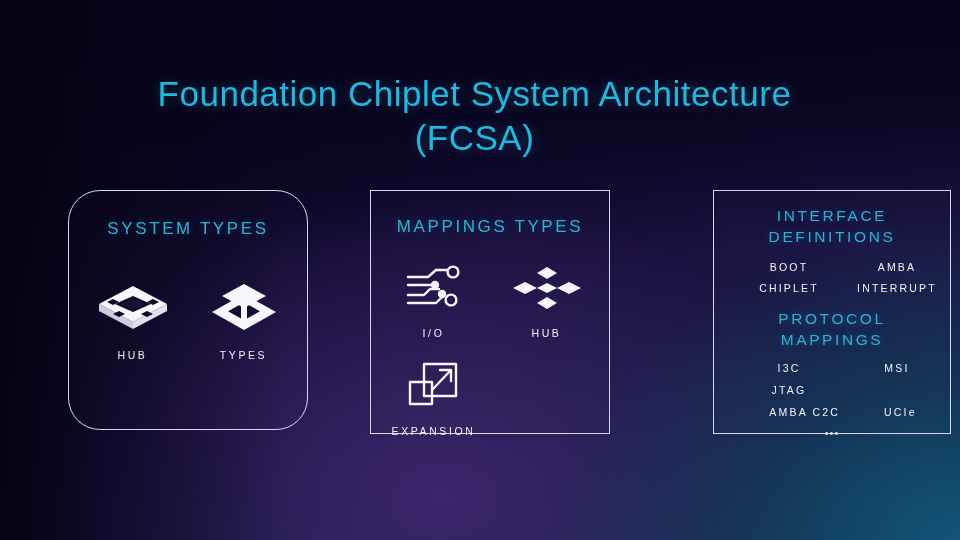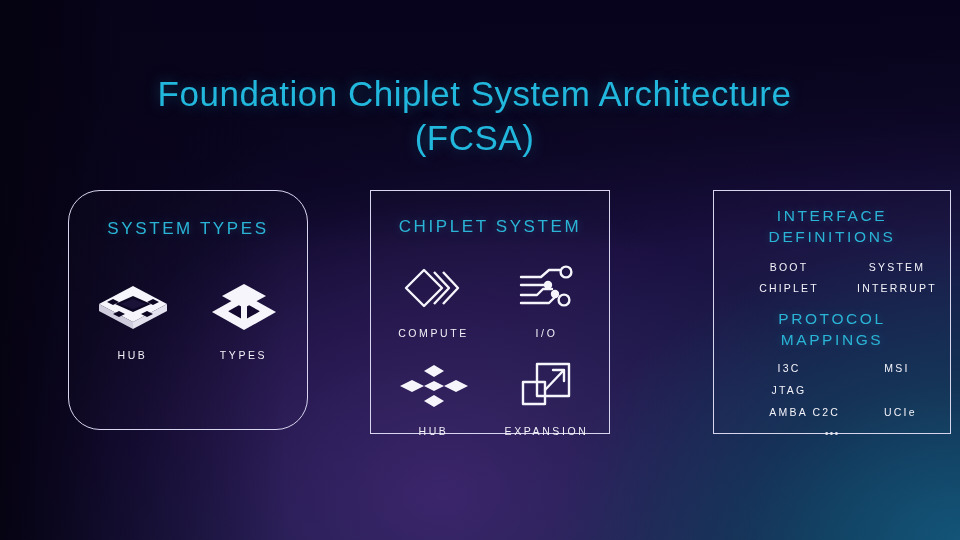--- a/index.html
+++ b/index.html
@@ -207,36 +207,24 @@
             <polygon points="36,4 58,16 36,28 14,16" fill="#f6f5fb"></polygon>
           </svg>
         </div>
         <div class="icon-label">TYPES</div>
       </div>
 
     </div>
   </div>
 
   <div class="panel" id="panel-chiplet">
-    <div class="panel-heading">CHIPLET SYSTEM</div>
+    <div class="panel-heading">MAPPINGS TYPES</div>
 
     <div class="icon-grid" id="chiplet-grid">
 
-      <div class="icon-cell">
-        <div class="icon-art">
-          <svg width="58" height="48" viewBox="0 0 58 48">
-            <g fill="none" stroke="#f6f5fb" stroke-width="2.4" stroke-linejoin="round">
-              <polygon points="20,6 38,24 20,42 2,24"></polygon>
-              <polyline points="30,8 45,24 30,40"></polyline>
-              <polyline points="39,8 54,24 39,40"></polyline>
-            </g>
-          </svg>
-        </div>
-        <div class="icon-label">COMPUTE</div>
-      </div>
 
       <div class="icon-cell">
         <div class="icon-art">
           <svg width="56" height="48" viewBox="0 0 56 48">
             <g fill="none" stroke="#f6f5fb" stroke-width="2.4" stroke-linecap="round" stroke-linejoin="round">
               <path d="M2,13 L22,13 L30,6 L41,6"></path>
               <path d="M2,21 L26,21"></path>
               <path d="M2,31 L18,31 L24,25 L33,25"></path>
               <path d="M2,39 L22,39 L30,39 L36,33"></path>
               <circle cx="47" cy="8" r="5.4"></circle>
@@ -283,21 +271,21 @@
 
   <div class="panel" id="panel-iface">
 
     <div class="panel-heading">
       <span>INTERFACE</span><br>
       <span>DEFINITIONS</span>
     </div>
 
     <div class="word-grid">
       <div class="word">BOOT</div>
-      <div class="word">SYSTEM</div>
+      <div class="word">AMBA</div>
       <div class="word">CHIPLET</div>
       <div class="word">INTERRUPT</div>
     </div>
 
     <div class="panel-heading" id="iface-heading-2">
       <span>PROTOCOL</span><br>
       <span>MAPPINGS</span>
     </div>
 
     <div class="word-grid" id="proto-grid">

